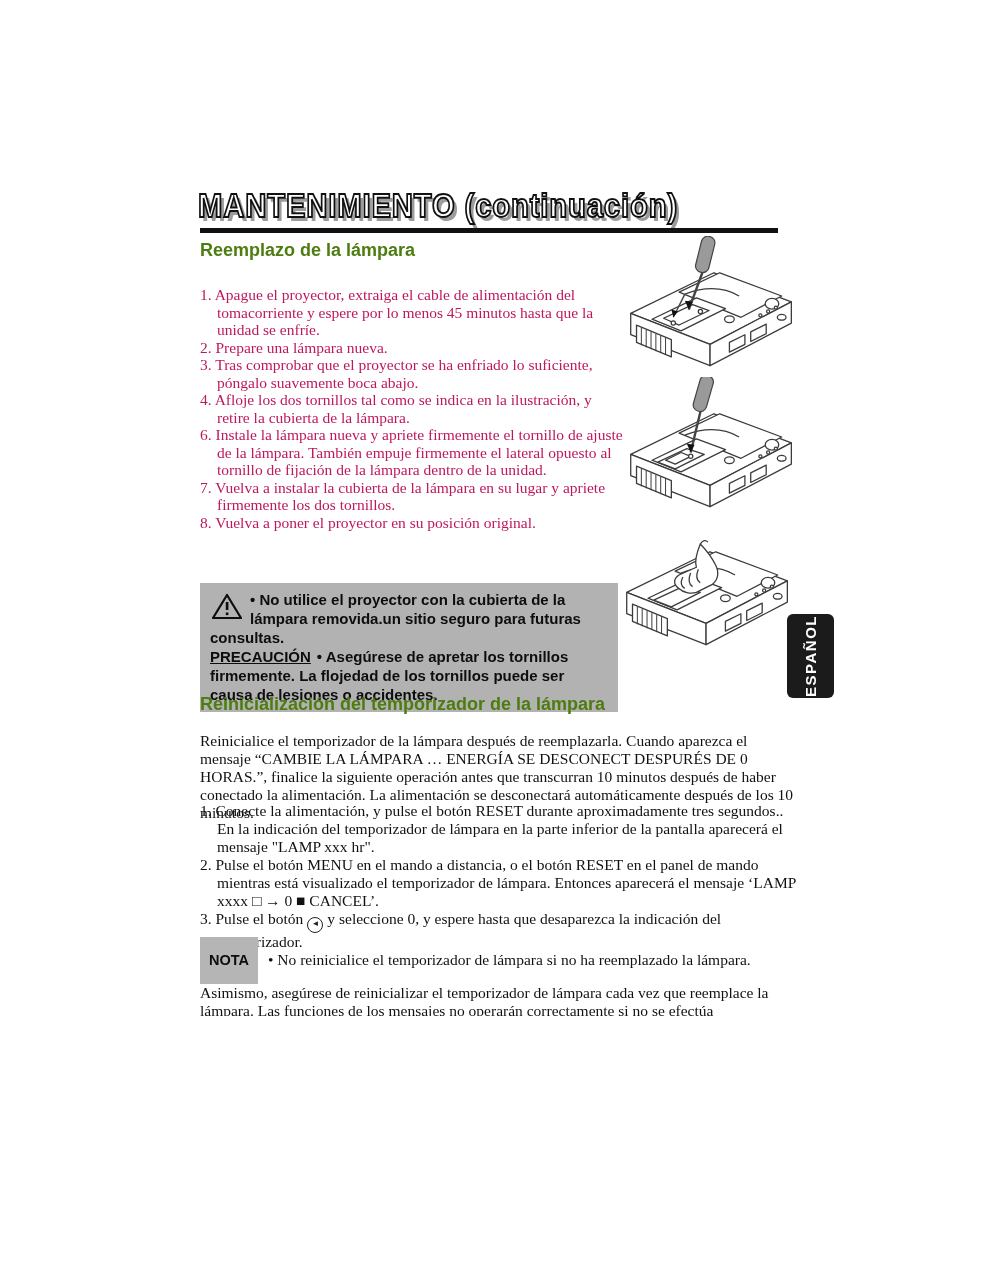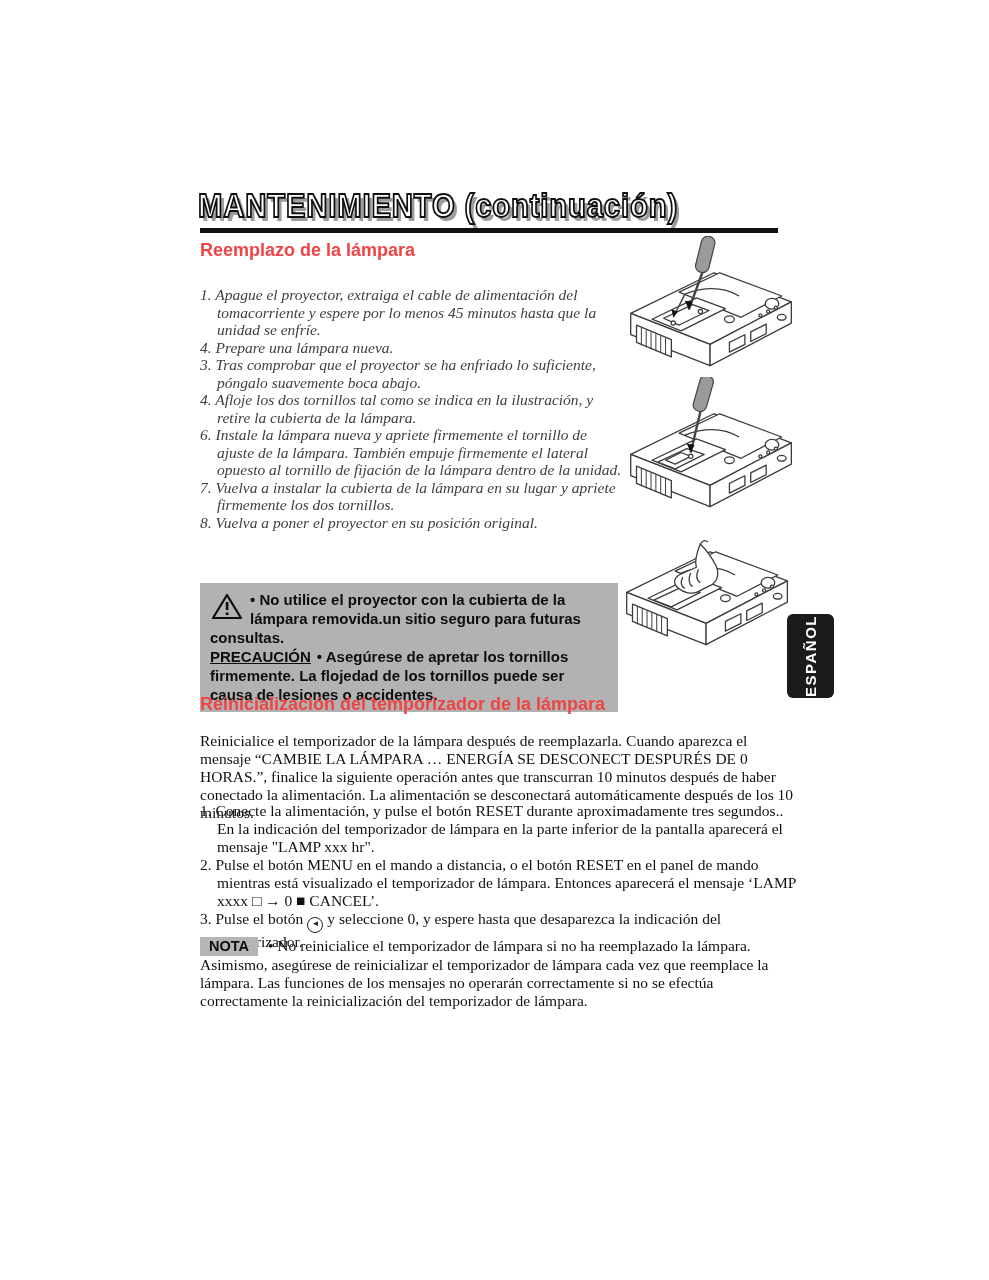--- a/index.html
+++ b/index.html
@@ -10,26 +10,26 @@
   .doc-title{position:absolute;left:198px;top:186px;
     font-family:"Liberation Sans","DejaVu Sans",sans-serif;
     font-weight:bold;font-size:34px;white-space:nowrap;
     color:#ffffff;-webkit-text-stroke:2px #111;
     text-shadow:4px 4px 0 #9c9c9c;
     transform:scaleX(.86);transform-origin:left center;letter-spacing:1px;}
   .title-rule{position:absolute;left:200px;top:228px;width:578px;height:5px;background:#111;}
 
   
   .sect-h{position:absolute;font-family:"Liberation Sans","DejaVu Sans",sans-serif;
-    font-weight:bold;font-size:18px;color:#ef4444;white-space:nowrap;}
+    font-weight:bold;font-size:18px;color:#4d7c0f;white-space:nowrap;}
   .h-replace{left:200px;top:240px;}
   .h-reset{left:200px;top:694px;}
 
   
-  .body-text{font-size:15.5px;line-height:17.5px;color:#404040;font-style:italic;}
+  .body-text{font-size:15.5px;line-height:17.5px;color:#be185d;}
   .list1{position:absolute;left:200px;top:286px;width:424px;}
   .list1 .hang{padding-left:17px;text-indent:-17px;margin:0;}
   .intro-p{position:absolute;left:200px;top:716px;width:596px;font-size:15.5px;line-height:18px;}
   .list2{position:absolute;left:200px;top:802px;width:601px;font-size:15.5px;line-height:18px;}
   .list2 .hang{padding-left:17px;text-indent:-17px;margin:0;}
 
   
   .circle-btn{display:inline-block;width:14px;height:14px;border:1.3px solid #222;
     border-radius:50%;text-align:center;line-height:12px;font-size:8px;color:#222;
     vertical-align:-2px;margin:0 4px;text-indent:0;}
@@ -41,21 +41,21 @@
     font-weight:bold;font-size:15px;line-height:19px;color:#0d0d0d;}
   .caution-box p{margin:0;}
   .warn-tri{float:left;margin:3px 8px 2px 2px;}
   .caution-label{text-decoration:underline;margin-right:6px;}
 
   
   .note-wrap{position:absolute;left:200px;top:937px;width:601px;font-size:15.5px;line-height:18px;}
   .note-wrap p{margin:0;}
   .note-badge{display:inline-block;background:#b5b5b5;color:#0d0d0d;
     font-family:"Liberation Sans","DejaVu Sans",sans-serif;font-weight:bold;
-    font-size:14.5px;line-height:17px;padding:1px 9px;margin-right:10px;}
+    font-size:14.5px;line-height:17px;padding:15px 9px;margin-right:10px;}
 
   
   .footer{position:absolute;left:673px;top:1079px;
     font-family:"Liberation Sans","DejaVu Sans",sans-serif;font-size:21px;color:#15803d;}
   .lang-tab{position:absolute;left:787px;top:614px;width:47px;height:84px;
     background:#1b1b1b;border-radius:6px;display:flex;align-items:center;justify-content:center;}
   .lang-tab span{writing-mode:vertical-rl;transform:rotate(180deg);
     font-family:"Liberation Sans","DejaVu Sans",sans-serif;font-weight:bold;
     font-size:15px;letter-spacing:1.5px;color:#fff;}
 
@@ -81,21 +81,21 @@
 
 <div id="page">
 
   <div class="doc-title">MANTENIMIENTO (continuación)</div>
   <div class="title-rule"></div>
 
   <div class="sect-h h-replace">Reemplazo de la lámpara</div>
 
   <div class="list1 body-text">
       <p class="hang">1. Apague el proyector, extraiga el cable de alimentación del tomacorriente y espere por lo menos 45 minutos hasta que la unidad se enfríe.</p>
-      <p class="hang">4. Prepare una lámpara nueva.</p>
+      <p class="hang">2. Prepare una lámpara nueva.</p>
       <p class="hang">3. Tras comprobar que el proyector se ha enfriado lo suficiente, póngalo suavemente boca abajo.</p>
       <p class="hang">4. Afloje los dos tornillos tal como se indica en la ilustración, y retire la cubierta de la lámpara.</p>
       <p class="hang">6. Instale la lámpara nueva y apriete firmemente el tornillo de ajuste de la lámpara. También empuje firmemente el lateral opuesto al tornillo de fijación de la lámpara dentro de la unidad.</p>
       <p class="hang">7. Vuelva a instalar la cubierta de la lámpara en su lugar y apriete firmemente los dos tornillos.</p>
       <p class="hang">8. Vuelva a poner el proyector en su posición original.</p>
     </div>
 
   <div class="caution-box">
     <svg class="warn-tri" width="30" height="27" viewBox="0 0 30 27">
       <polygon points="15,2 29,25 1,25" fill="none" stroke="#0d0d0d" stroke-width="2.2" stroke-linejoin="round"></polygon>

